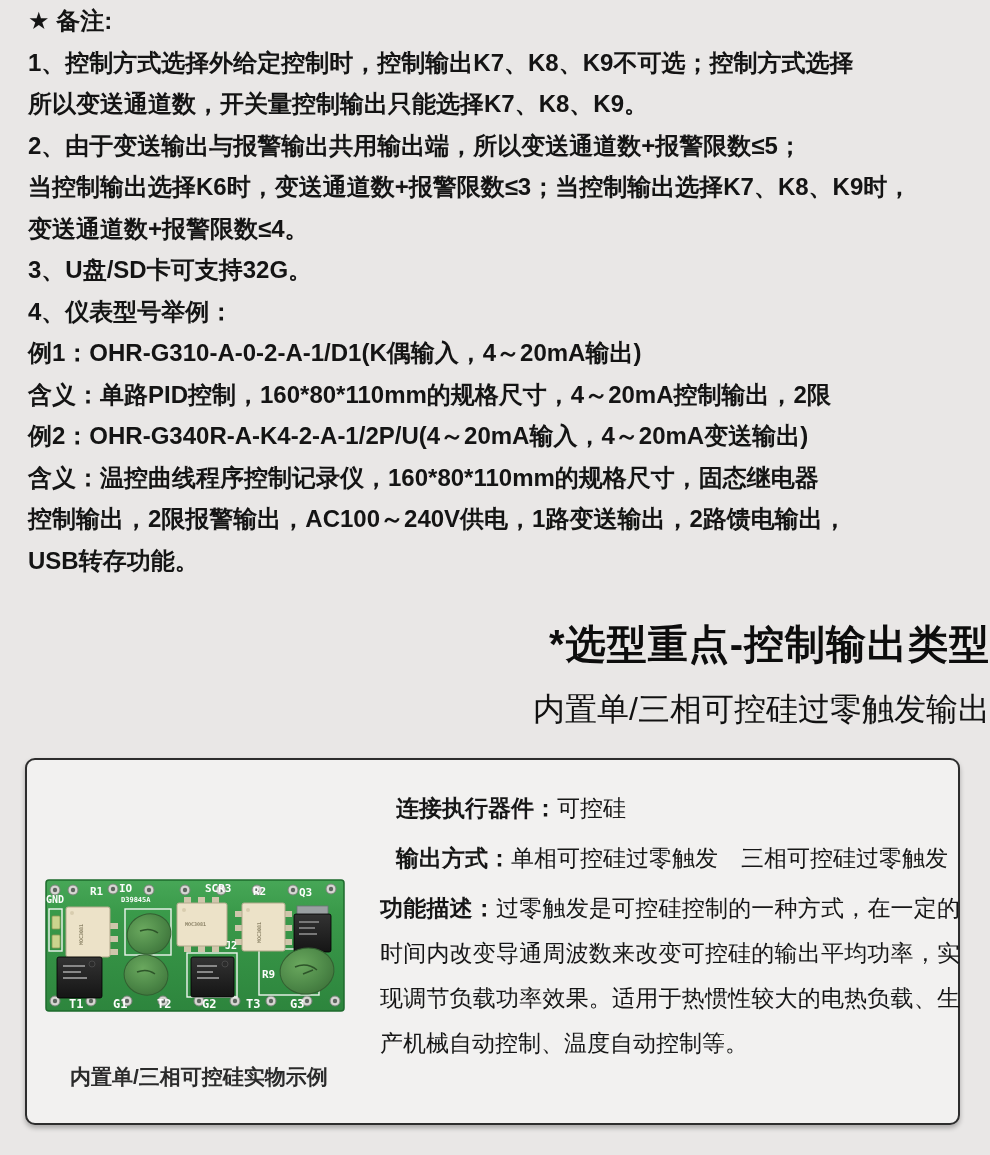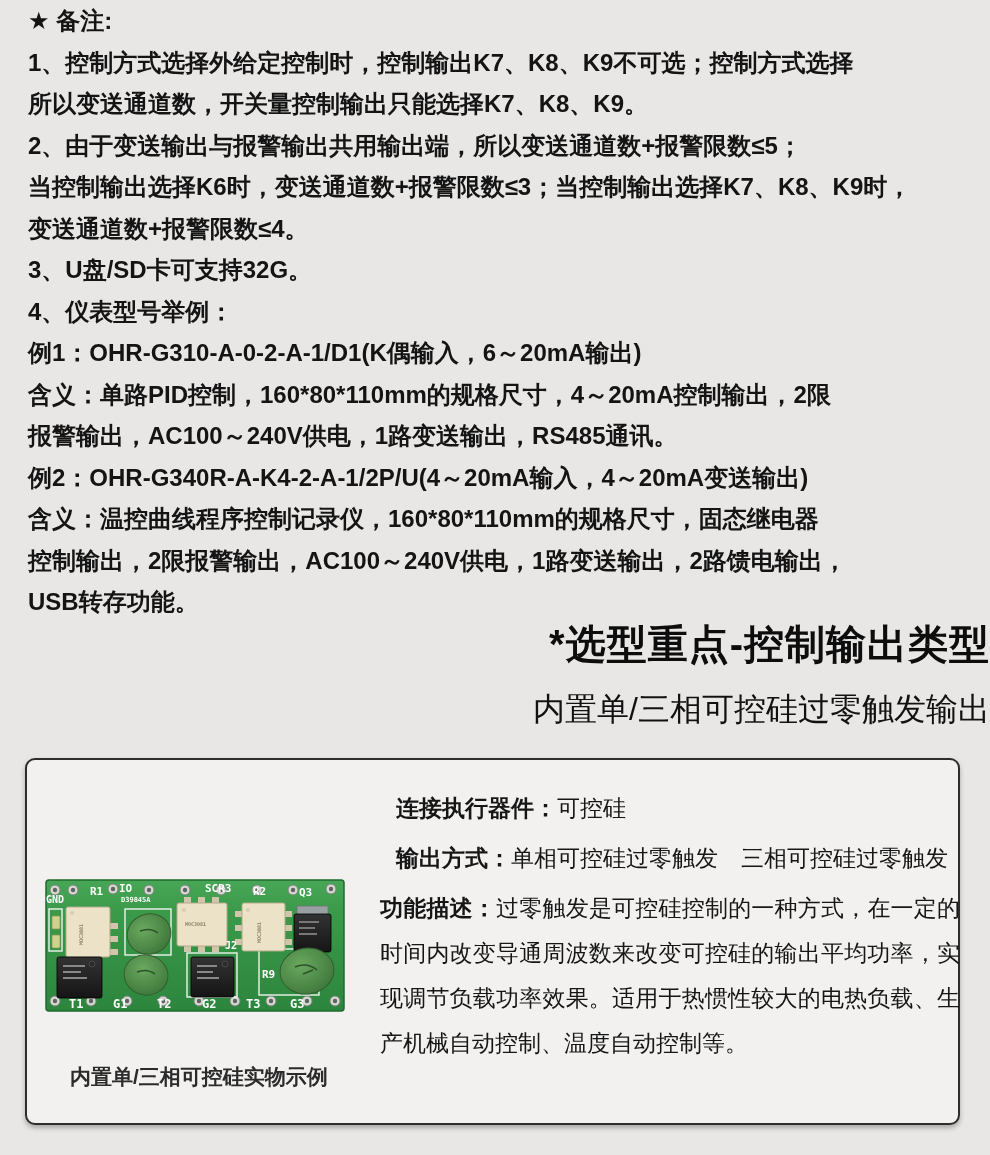--- a/index.html
+++ b/index.html
@@ -37,23 +37,22 @@
 
   <div class="notes">
     <div class="note-line">★ 备注:</div>
     <div class="note-line">1、控制方式选择外给定控制时，控制输出K7、K8、K9不可选；控制方式选择</div>
     <div class="note-line">所以变送通道数，开关量控制输出只能选择K7、K8、K9。</div>
     <div class="note-line">2、由于变送输出与报警输出共用输出端，所以变送通道数+报警限数≤5；</div>
     <div class="note-line">当控制输出选择K6时，变送通道数+报警限数≤3；当控制输出选择K7、K8、K9时，</div>
     <div class="note-line">变送通道数+报警限数≤4。</div>
     <div class="note-line">3、U盘/SD卡可支持32G。</div>
     <div class="note-line">4、仪表型号举例：</div>
-    <div class="note-line">例1：OHR-G310-A-0-2-A-1/D1(K偶输入，6～20mA输出)</div>
+    <div class="note-line">例1：OHR-G310-A-0-2-A-1/D1(K偶输入，4～20mA输出)</div>
     <div class="note-line">含义：单路PID控制，160*80*110mm的规格尺寸，4～20mA控制输出，2限</div>
-    <div class="note-line">报警输出，AC100～240V供电，1路变送输出，RS485通讯。</div>
     <div class="note-line">例2：OHR-G340R-A-K4-2-A-1/2P/U(4～20mA输入，4～20mA变送输出)</div>
     <div class="note-line">含义：温控曲线程序控制记录仪，160*80*110mm的规格尺寸，固态继电器</div>
     <div class="note-line">控制输出，2限报警输出，AC100～240V供电，1路变送输出，2路馈电输出，</div>
     <div class="note-line">USB转存功能。</div>
   </div>
 
   <div class="heading">*选型重点-控制输出类型</div>
   <div class="subheading">内置单/三相可控硅过零触发输出</div>
 
   <div class="card">

